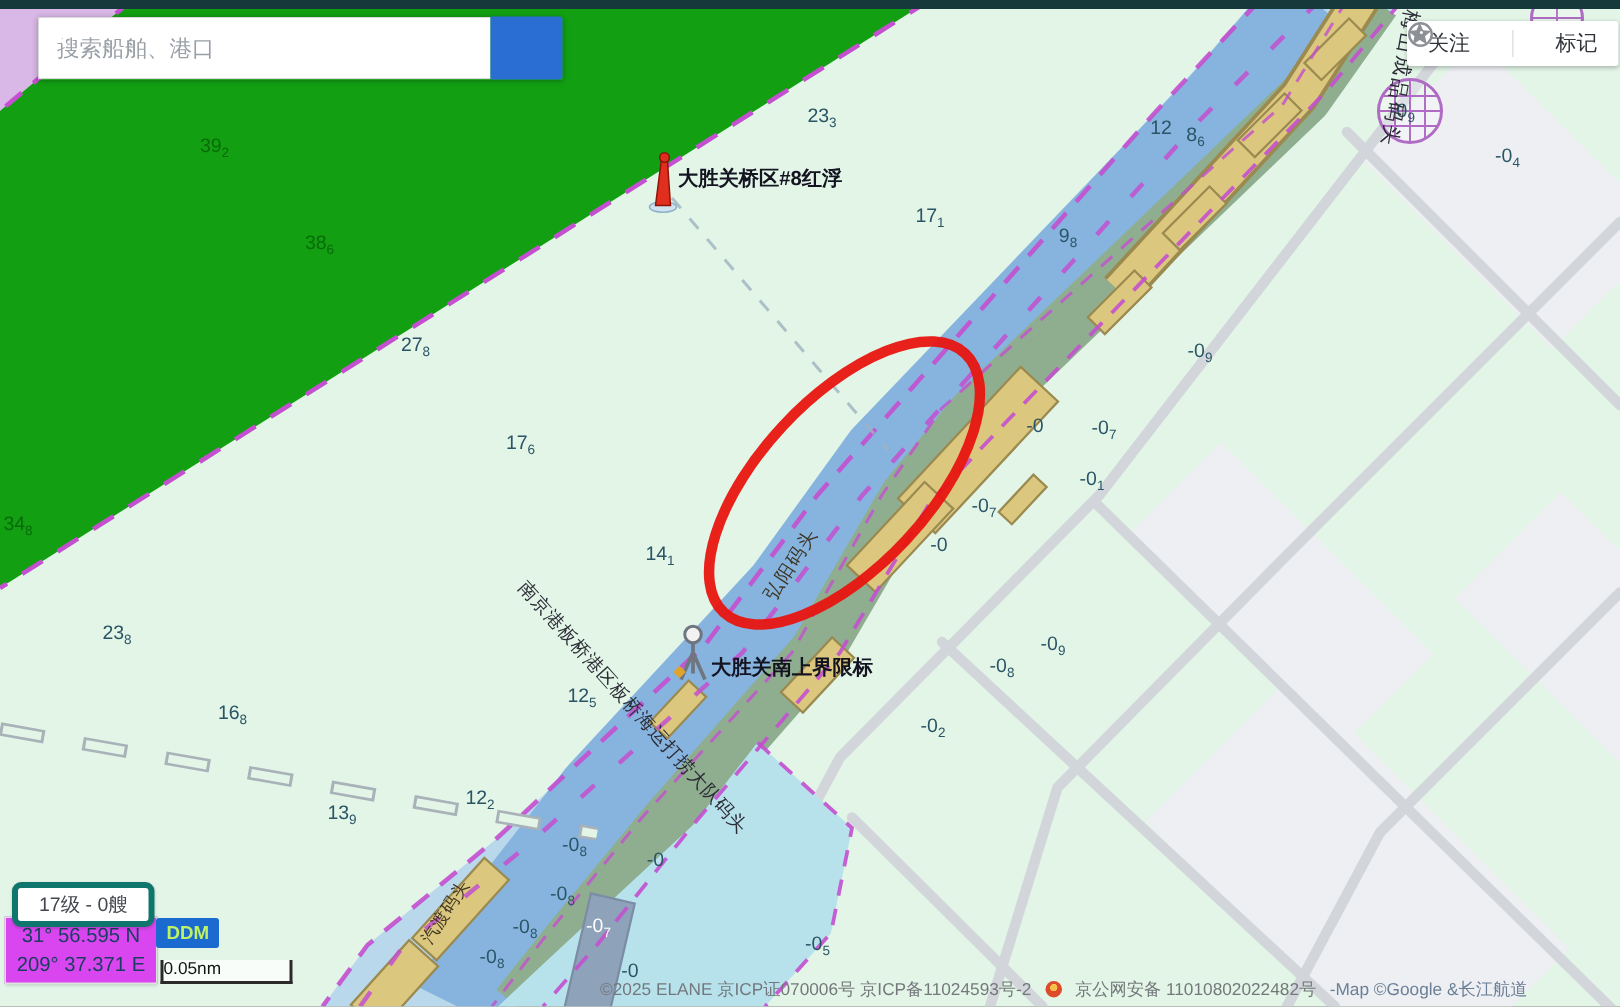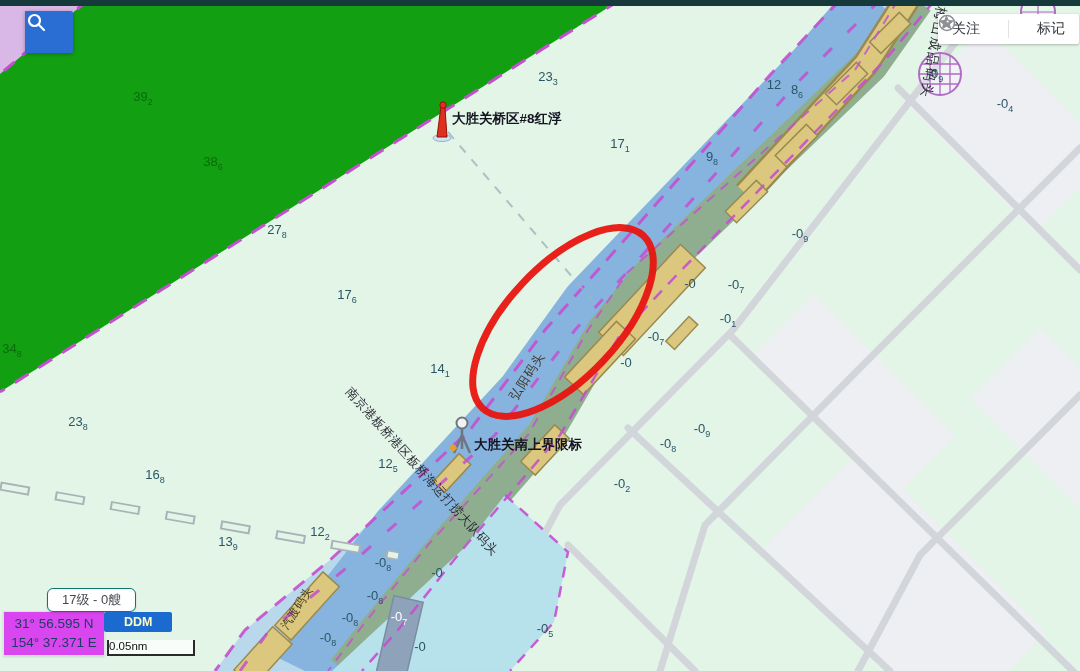--- a/index.html
+++ b/index.html
@@ -28,33 +28,32 @@
   .toolbar{
     position:absolute;left:938px;top:14px;height:30px;background:#fff;
     display:flex;align-items:center;border-radius:2px;
     box-shadow:0 1px 3px rgba(0,0,0,.25);z-index:20;padding:0 4px;gap:18px;
   }
   .tb-item{display:flex;align-items:center;gap:6px;padding:0 10px;cursor:pointer;
     font-size:14px;color:#30343a;height:100%;}
   .tb-div{width:1px;height:18px;background:#e2e2e2;}
   
   .zoom-badge{
-    position:absolute;left:8px;top:588px;background:#fff;border:1px solid #0f766e;
+    position:absolute;left:8px;top:588px;background:#fff;border:4px solid #0f766e;
     border-radius:6px;padding:2px 14px;font-size:13px;color:#44484e;z-index:20;
     box-shadow:0 1px 2px rgba(0,0,0,.15);
-    margin-left:39px;
   }
   .coord-box{
     position:absolute;left:3px;top:611px;width:100px;background:#d946ef;
     border:1px solid #e0e0e0;padding:2px 0 3px 0;z-index:19;text-align:center;
     color:#1c3e63;font-size:13.5px;line-height:19px;box-shadow:0 1px 2px rgba(0,0,0,.12);
   }
   .ddm-btn{
-    position:absolute;left:104px;top:612px;background:#1a6ad0;color:#fef9c3;
-    font-weight:bold;font-size:12.5px;padding:3px 20px;border-radius:2px;z-index:20;cursor:pointer;
+    position:absolute;left:104px;top:612px;background:#1a6ad0;color:#bef264;
+    font-weight:bold;font-size:12.5px;padding:3px 7px;border-radius:2px;z-index:20;cursor:pointer;
   }
   .scale-bar{
     position:absolute;left:107px;top:640px;width:84px;height:14px;z-index:19;
     border-left:2px solid #2a2a2a;border-right:2px solid #2a2a2a;border-bottom:2px solid #2a2a2a;
     background:rgba(255,255,255,.8);font-size:11.5px;color:#111;
     text-align:left;line-height:13px;
   }
   
   .footer{
     position:absolute;left:400px;top:652px;z-index:18;font-size:11.5px;color:#74787c;
@@ -209,20 +208,21 @@
         <text transform="translate(516,401) rotate(-57)" font-size="12.5" fill="#3e3522" letter-spacing="1">弘阳码头</text>
         <text transform="translate(345,392) rotate(48)" font-size="12.5" fill="#2c2c36" letter-spacing="0.5">南京港板桥港区板桥海运打捞大队码头</text>
         <text transform="translate(948,-55) rotate(100)" font-size="13.5" fill="#2c2c36" letter-spacing="2">板桥港区梅山成品码头</text>
         <text transform="translate(287,630) rotate(-57)" font-size="11.5" fill="#3e3522" letter-spacing="0.5">汽渡码头</text>
       </g>
 
     <rect x="0" y="0" width="1080" height="6" fill="#16393c"></rect>
   </svg>
 
   <div class="search-wrap">
+    <input type="text" value="" placeholder="搜索船舶、港口" style="">
     <button class="search-btn">
       <svg width="22" height="22" viewBox="0 0 22 22">
         <circle cx="9.5" cy="9.5" r="5.5" fill="none" stroke="#fff" stroke-width="2.2"></circle>
         <line x1="13.8" y1="13.8" x2="19" y2="19" stroke="#fff" stroke-width="2.2" stroke-linecap="round"></line>
       </svg>
     </button>
   </div>
 
   <div class="toolbar">
     <div class="tb-item">
@@ -239,21 +239,27 @@
         <circle cx="9.6" cy="7.6" r="1" fill="#fff"></circle>
       </svg>
       <span>标记</span>
     </div>
   </div>
 
   <div class="zoom-badge">17级 - 0艘</div>
 
   <div class="coord-box">
     <div>31° 56.595 N</div>
-    <div>154° 37.371 E</div>
+    <div>209° 37.371 E</div>
   </div>
 
   <div class="ddm-btn">DDM</div>
 
   <div class="scale-bar">0.05nm</div>
 
+  <div class="footer">
+    <span>©2025 ELANE  京ICP证070006号  京ICP备11024593号-2</span>
+    <span class="badge"></span>
+    <span>京公网安备 11010802022482号</span>
+    <span class="credit">-Map ©Google &amp;长江航道</span>
+  </div>
 
 </div>
 
 </body></html>

